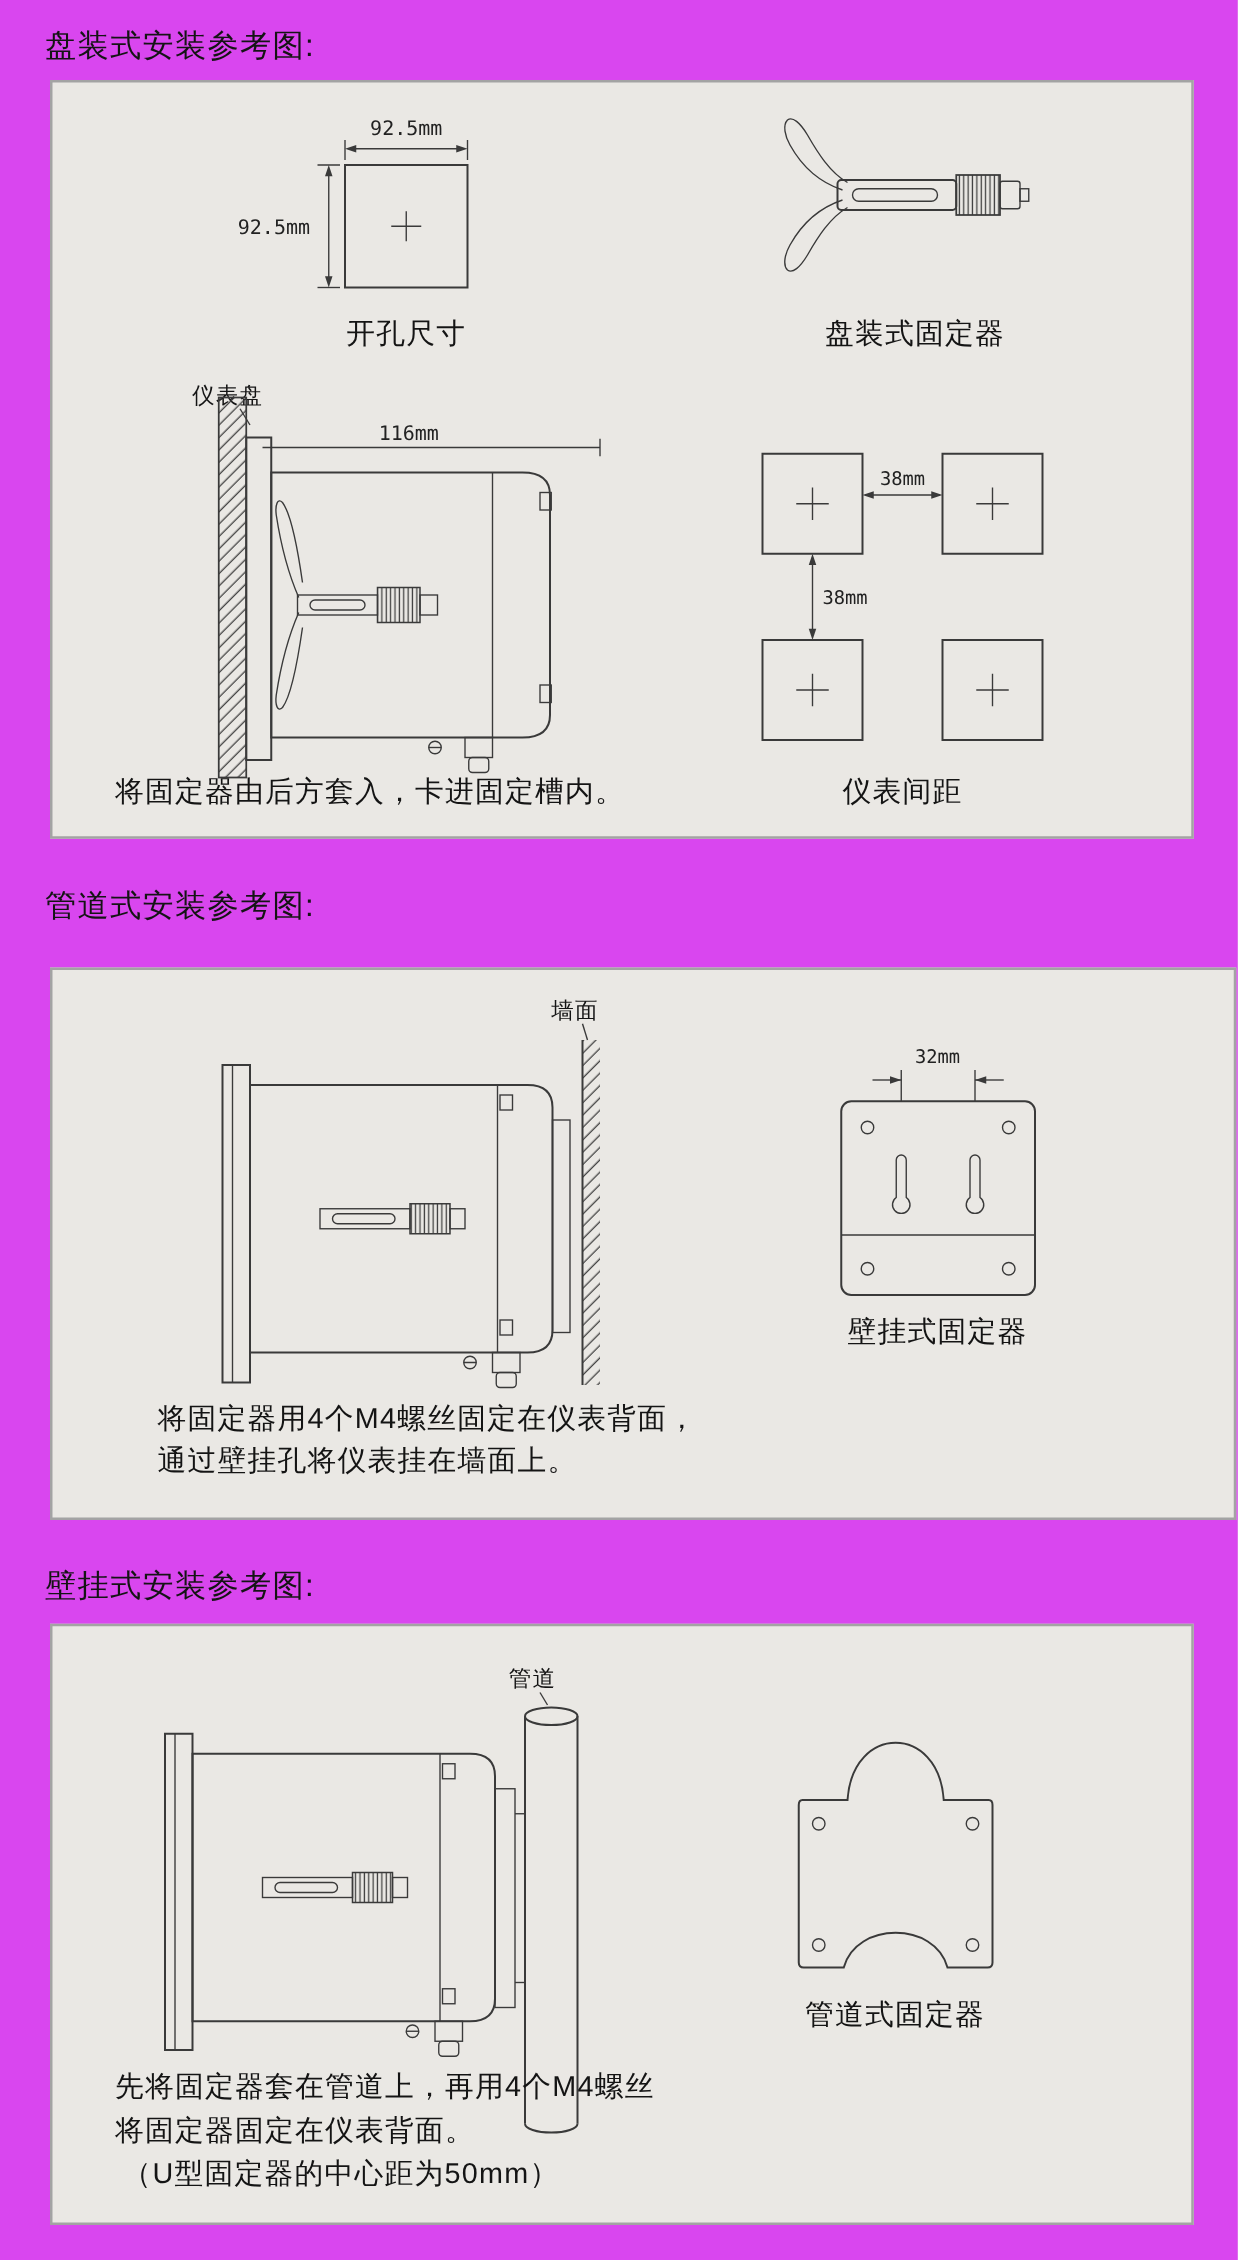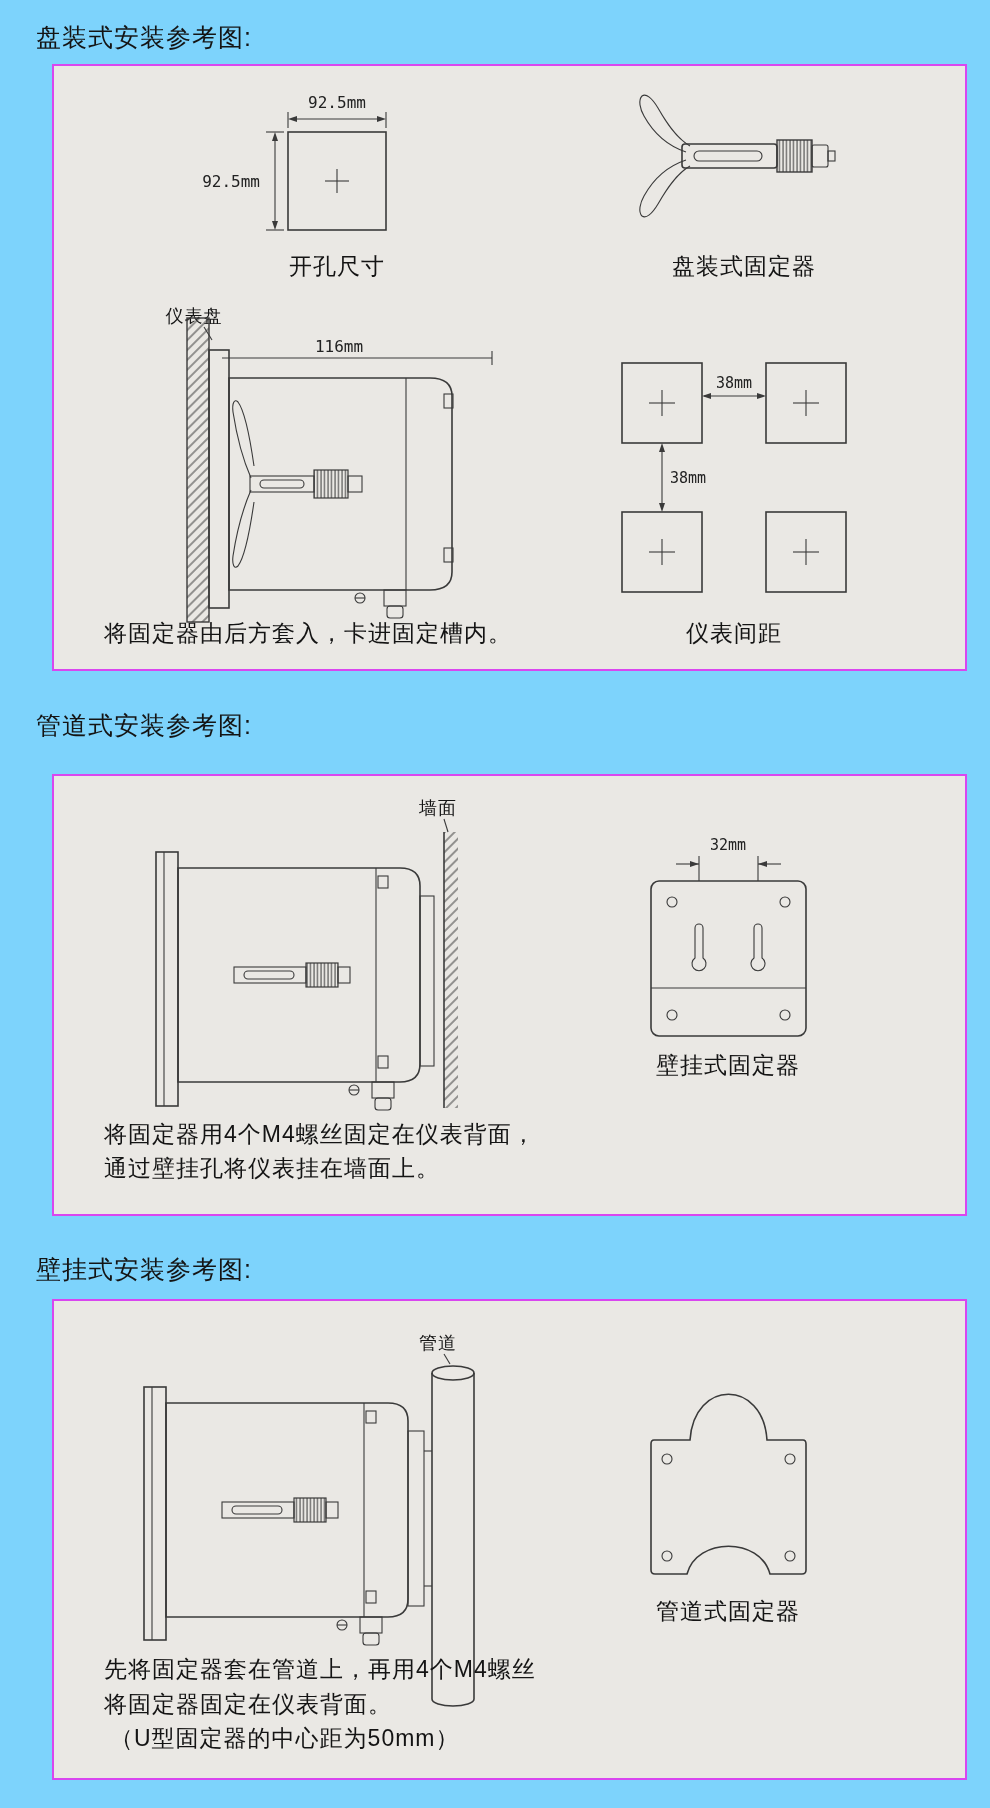--- a/index.html
+++ b/index.html
@@ -1,19 +1,19 @@
 <!DOCTYPE html>
 <html><head>
 <meta charset="utf-8">
 <style>
   html,body{margin:0;padding:0;}
   body{background:#eae8e4;font-family:"Liberation Sans",sans-serif;}
-  .page{position:relative;width:990px;height:1808px;background:#7dd3fc;overflow:hidden;}
+  .page{position:relative;width:990px;height:1808px;background:#d946ef;overflow:hidden;}
   .section-heading{position:absolute;left:36px;font-size:25px;line-height:1.2;color:#141414;letter-spacing:1px;}
-  .box{position:absolute;left:52px;width:911px;border:2px solid #d946ef;background:#eae8e4;}
+  .box{position:absolute;left:40px;width:911px;border:2px solid #a3a3a3;background:#eae8e4;}
   svg{display:block;}
   .ln{fill:none;stroke:#3a3a3a;stroke-width:1.6;}
   .ln2{fill:none;stroke:#3a3a3a;stroke-width:1.1;}
   .lnbg{fill:#eae8e4;stroke:#3a3a3a;stroke-width:1.6;}
   .ah{fill:#3a3a3a;stroke:none;}
   .cn{font-size:23px;fill:#141414;letter-spacing:1px;font-family:"Liberation Sans",sans-serif;}
   .cn-sm{font-size:18px;fill:#141414;letter-spacing:1px;font-family:"Liberation Sans",sans-serif;}
   .dim{font-size:16px;fill:#222;font-family:"DejaVu Sans Mono",monospace;}
   .dim-sm{font-size:15px;fill:#222;font-family:"DejaVu Sans Mono",monospace;}
 </style>
@@ -124,21 +124,21 @@
         <polygon class="ah" points="608,377 605,386 611,386"></polygon>
         <polygon class="ah" points="608,446 605,437 611,437"></polygon>
         <text class="dim-sm" x="616" y="417" text-anchor="start">38mm</text>
         <text class="cn" x="680" y="575" text-anchor="middle">仪表间距</text>
       </g>
     </svg>
   </div>
 
   <div class="section-heading" style="top:710px;">管道式安装参考图:</div>
 
-  <div class="box" style="top:774px;height:438px;">
+  <div class="box" style="top:774px;height:438px;padding-left:34px;">
     <svg width="911" height="438" viewBox="0 0 911 438">
       <defs>
         <pattern id="hatchB" width="7" height="7" patternUnits="userSpaceOnUse" patternTransform="rotate(45)">
           <line x1="1" y1="0" x2="1" y2="7" stroke="#3a3a3a" stroke-width="1"></line>
         </pattern>
         <pattern id="knurlB" width="3.5" height="12" patternUnits="userSpaceOnUse">
           <line x1="1" y1="0" x2="1" y2="12" stroke="#3a3a3a" stroke-width="1"></line>
         </pattern>
       </defs>
 

